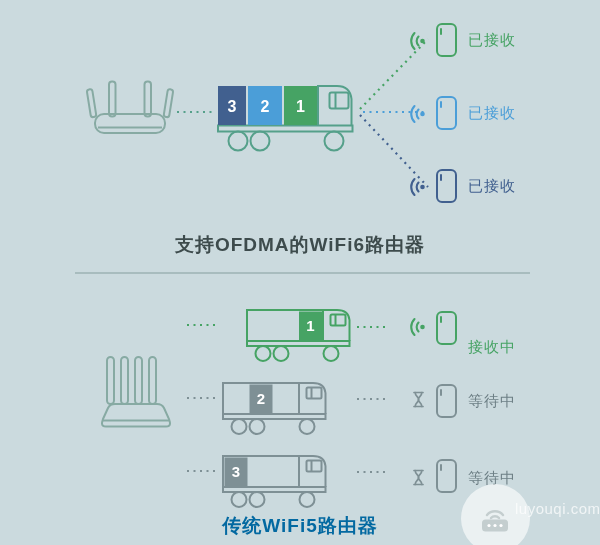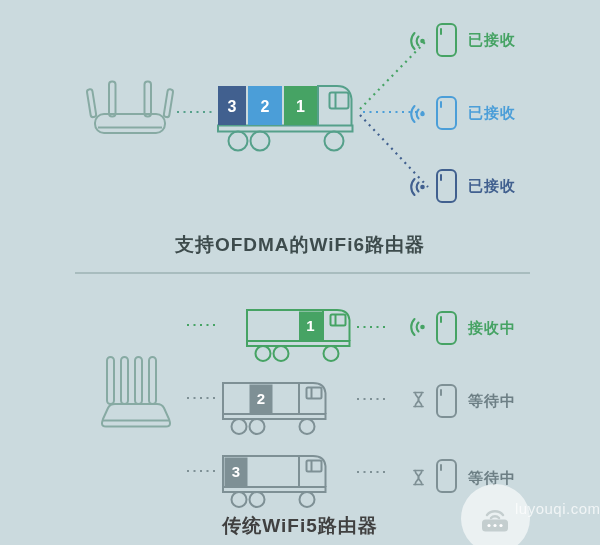--- a/index.html
+++ b/index.html
@@ -2,21 +2,21 @@
 <html><head>
 <meta charset="utf-8">
 <style>
   html,body{margin:0;padding:0}
   body{font-family:"Liberation Sans","DejaVu Sans",sans-serif}
   #canvas{position:relative;width:600px;height:545px;overflow:hidden}
   .abs{position:absolute}
   svg{display:block;overflow:visible}
   .phone{position:absolute;width:21px;height:34px;border:2px solid currentColor;border-radius:6px;box-sizing:border-box;background:transparent}
   .phone .cam{position:absolute;left:2px;top:3px;width:2px;height:7px;background:currentColor;border-radius:1px}
-  .status-label{position:absolute;font-size:15px;line-height:17px;font-weight:700;letter-spacing:1px;white-space:nowrap}
+  .status-label{position:absolute;font-size:15px;line-height:17px;font-weight:400;letter-spacing:1px;white-space:nowrap}
   .caption{position:absolute;left:0;width:600px;text-align:center;font-size:19px;line-height:22px;font-weight:700;letter-spacing:1px}
   .divider{position:absolute;height:2px}
   .wm-circle{position:absolute;border-radius:50%}
   .wm-brand{position:absolute;font-size:27px;line-height:28px;font-weight:700;letter-spacing:2px;white-space:nowrap}
   .wm-domain{position:absolute;font-size:15px;line-height:16px;letter-spacing:0.5px;white-space:nowrap}
   .boxnum{font-size:16px;font-weight:bold}
   .boxnum-sm{font-size:15px;font-weight:bold}
 </style>
 </head>
 <body>
@@ -141,21 +141,21 @@
   <svg class="abs" style="left: 408px; top: 316px; color: rgb(70, 163, 100);" width="18" height="22" viewBox="0 0 18 22">
     <circle cx="14.5" cy="11" r="2.3" fill="currentColor"></circle>
     <g fill="none" stroke="currentColor" stroke-width="2.1" stroke-linecap="round">
       <path d="M10.5 6.5 A6.4 6.4 0 0 0 10.5 15.5"></path>
       <path d="M6.5 3 A11.4 11.4 0 0 0 6.5 19"></path>
     </g>
   </svg>
   <div class="phone" style="left: 436px; top: 311px; color: rgb(70, 163, 100);">
       <span class="cam"></span>
     </div>
-  <div class="status-label" style="left: 468px; top: 319px; color: rgb(70, 163, 100);">接收中</div>
+  <div class="status-label" style="left: 468px; top: 338px; color: rgb(70, 163, 100);">接收中</div>
 
   <svg class="abs" style="left: 222px; top: 382px; color: rgb(126, 144, 149);" width="106" height="54" viewBox="0 0 106 54">
     <g fill="none" stroke="currentColor" stroke-width="2">
       <rect x="1" y="1" width="76" height="31"></rect>
       <rect x="1" y="32" width="102.5" height="5"></rect>
       <path d="M77 32 V1 H91 Q102.5 1 103.5 11 V32"></path>
       <rect x="84.5" y="5.5" width="15" height="11" rx="1.5"></rect>
       <line x1="89.5" y1="5.5" x2="89.5" y2="16.5"></line>
       <circle cx="17" cy="44.5" r="7.5"></circle>
       <circle cx="35" cy="44.5" r="7.5"></circle>
@@ -197,21 +197,21 @@
       <path d="M3 16.5 H12"></path>
       <path d="M4.2 2.5 C4.2 6.5 7.5 6.2 7.5 9.5 C7.5 6.2 10.8 6.5 10.8 2.5"></path>
       <path d="M4.2 16.5 C4.2 12.5 7.5 12.8 7.5 9.5 C7.5 12.8 10.8 12.5 10.8 16.5"></path>
     </g>
   </svg>
   <div class="phone" style="left: 436px; top: 459px; color: rgb(126, 144, 149);">
       <span class="cam"></span>
     </div>
   <div class="status-label" style="left: 468px; top: 469px; color: rgb(109, 127, 133);">等待中</div>
 
-  <div class="caption" style="top: 515px; color: #404040;">传统WiFi5路由器</div>
+  <div class="caption" style="top: 515px; color: #0369a1;">传统WiFi5路由器</div>
 
   <div class="abs" style="left:461px;top:478px;width:130px;height:67px">
     <div class="wm-circle" style="left: 0px; top: 6px; width: 69px; height: 69px; background-color: rgba(255, 255, 255, 0.62);"></div>
     <svg class="abs" style="left: 16px; top: 24px; color: rgb(196, 206, 207);" width="36" height="32" viewBox="0 0 36 32">
       <g fill="none" stroke="currentColor" stroke-width="2.5" stroke-linecap="round">
         <path d="M10 13 A10.5 10.5 0 0 1 26 13"></path>
         <path d="M14 16 A5.5 5.5 0 0 1 22 16"></path>
       </g>
       <rect x="5" y="17.5" width="26" height="12" rx="3.5" fill="currentColor"></rect>
       <circle cx="12" cy="23.5" r="1.6" fill="#ffffff"></circle>

